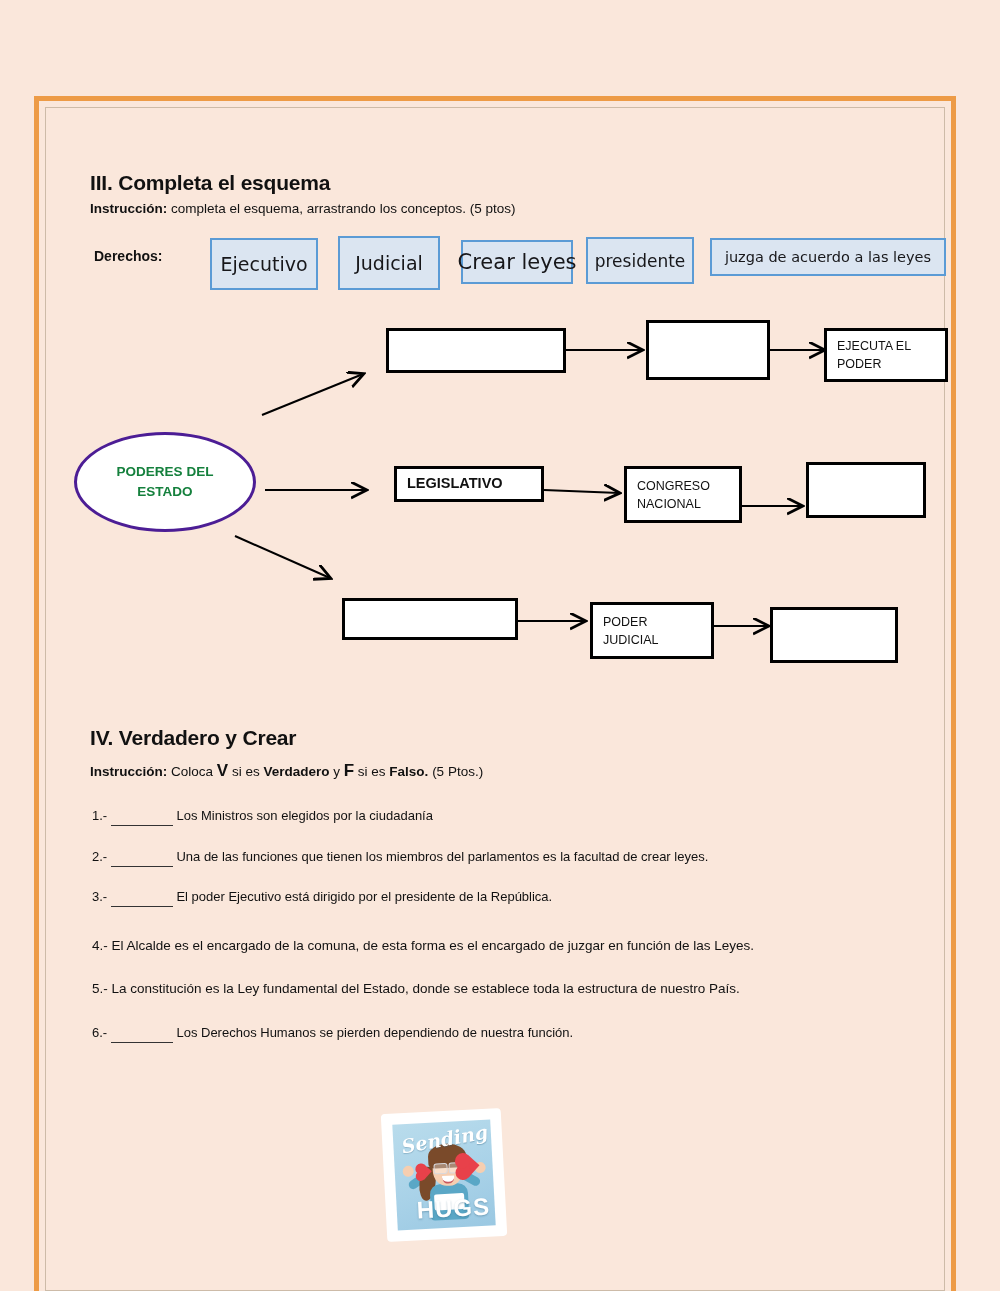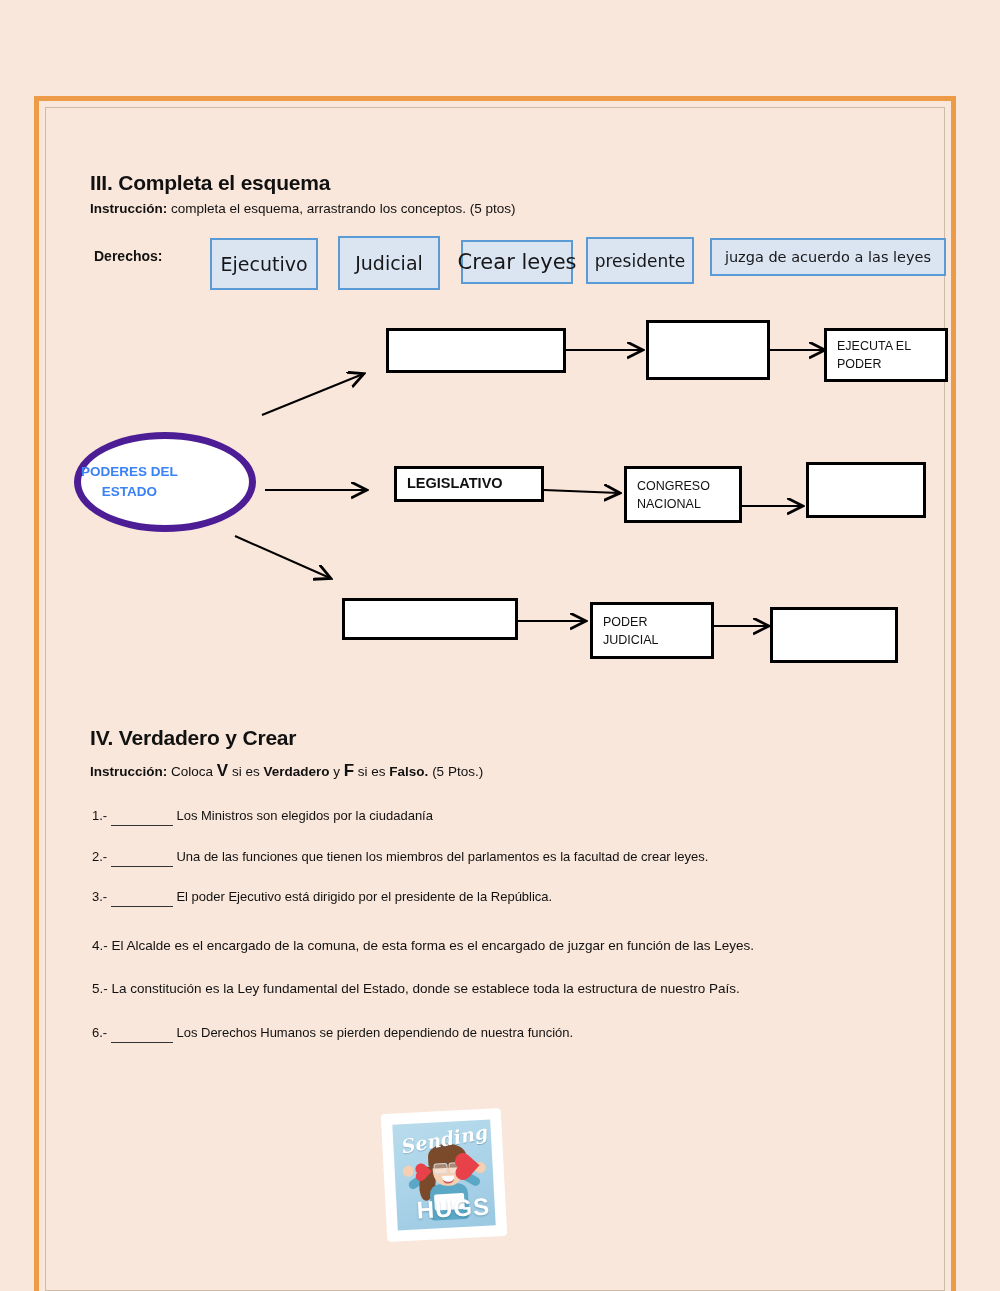--- a/index.html
+++ b/index.html
@@ -103,31 +103,31 @@
   }
   .dbox.bold .txt { font-weight: bold; font-size: 14.5px; }
   .dbox.small .txt { font-size: 12.5px; }
 
   .oval {
     position: absolute;
     left: 74px;
     top: 376px;
     width: 182px;
     height: 100px;
-    border: 7px solid #4c1d95;
+    border: 3px solid #4c1d95;
     border-radius: 50%;
     background: #fff;
     display: flex;
     align-items: center;
-    justify-content: flex-start;
+    justify-content: center;
     text-align: center;
     font-weight: bold;
     font-size: 13.5px;
     line-height: 1.5;
-    color: #3b82f6;
+    color: #15803d;
     box-sizing: border-box;
   }
 
   svg.arrows {
     position: absolute;
     left: 0; top: 0;
     width: 1000px;
     height: 1291px;
     pointer-events: none;
   }

